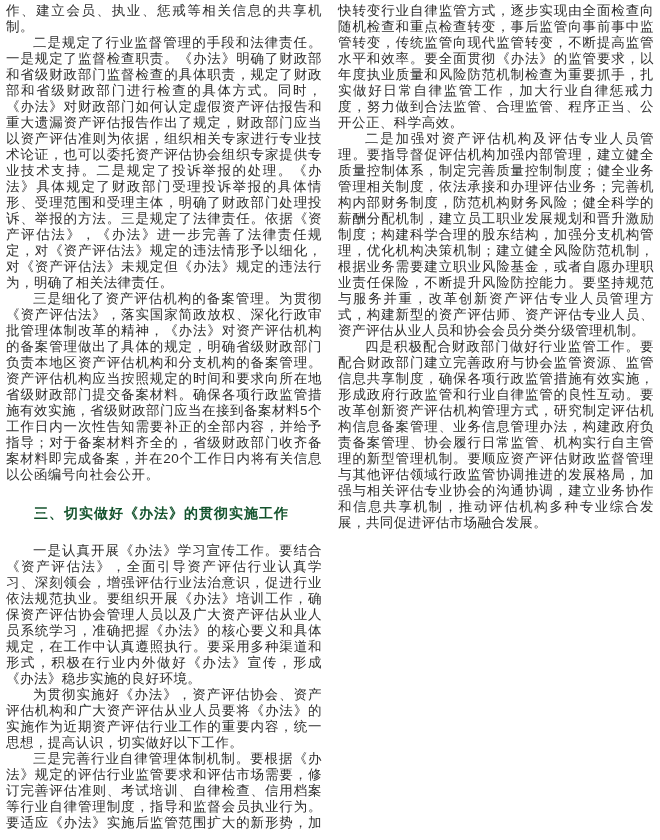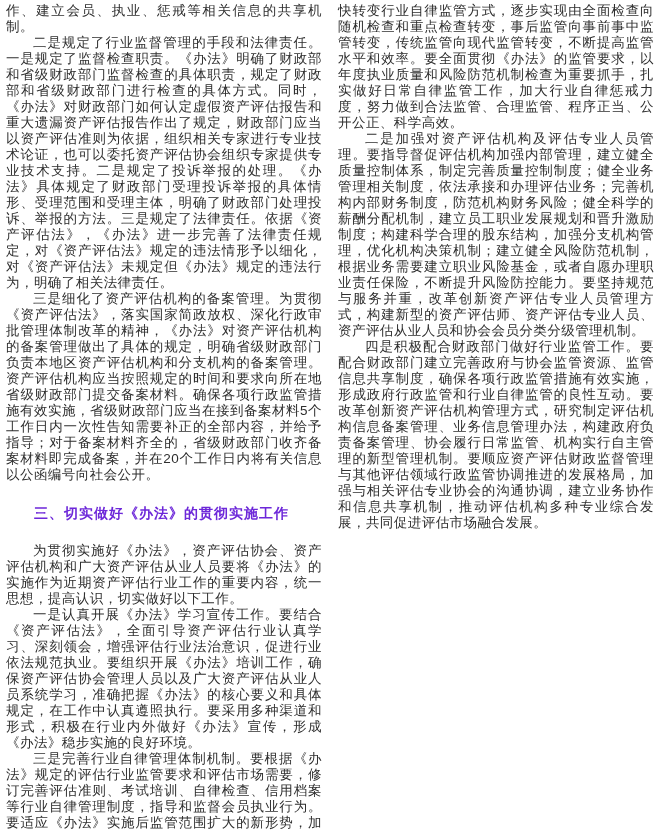--- a/index.html
+++ b/index.html
@@ -46,25 +46,25 @@
 <body>
 
 <div class="article-flow">
 
   <p class="continuation">作、建立会员、执业、惩戒等相关信息的共享机制。</p>
 
   <p class="para">二是规定了行业监督管理的手段和法律责任。一是规定了监督检查职责。《办法》明确了财政部和省级财政部门监督检查的具体职责，规定了财政部和省级财政部门进行检查的具体方式。同时，《办法》对财政部门如何认定虚假资产评估报告和重大遗漏资产评估报告作出了规定，财政部门应当以资产评估准则为依据，组织相关专家进行专业技术论证，也可以委托资产评估协会组织专家提供专业技术支持。二是规定了投诉举报的处理。《办法》具体规定了财政部门受理投诉举报的具体情形、受理范围和受理主体，明确了财政部门处理投诉、举报的方法。三是规定了法律责任。依据《资产评估法》，《办法》进一步完善了法律责任规定，对《资产评估法》规定的违法情形予以细化，对《资产评估法》未规定但《办法》规定的违法行为，明确了相关法律责任。</p>
 
   <p class="para">三是细化了资产评估机构的备案管理。为贯彻《资产评估法》，落实国家简政放权、深化行政审批管理体制改革的精神，《办法》对资产评估机构的备案管理做出了具体的规定，明确省级财政部门负责本地区资产评估机构和分支机构的备案管理。资产评估机构应当按照规定的时间和要求向所在地省级财政部门提交备案材料。确保各项行政监管措施有效实施，省级财政部门应当在接到备案材料5个工作日内一次性告知需要补正的全部内容，并给予指导；对于备案材料齐全的，省级财政部门收齐备案材料即完成备案，并在20个工作日内将有关信息以公函编号向社会公开。</p>
 
-  <h3 class="section-heading" style="color:#6d28d9;">三、切实做好《办法》的贯彻实施工作</h3>
+  <h3 class="section-heading" style="color:#14532d;">三、切实做好《办法》的贯彻实施工作</h3>
+
+  <p class="para">一是认真开展《办法》学习宣传工作。要结合《资产评估法》，全面引导资产评估行业认真学习、深刻领会，增强评估行业法治意识，促进行业依法规范执业。要组织开展《办法》培训工作，确保资产评估协会管理人员以及广大资产评估从业人员系统学习，准确把握《办法》的核心要义和具体规定，在工作中认真遵照执行。要采用多种渠道和形式，积极在行业内外做好《办法》宣传，形成《办法》稳步实施的良好环境。</p>
 
   <p class="para">为贯彻实施好《办法》，资产评估协会、资产评估机构和广大资产评估从业人员要将《办法》的实施作为近期资产评估行业工作的重要内容，统一思想，提高认识，切实做好以下工作。</p>
-
-  <p class="para">一是认真开展《办法》学习宣传工作。要结合《资产评估法》，全面引导资产评估行业认真学习、深刻领会，增强评估行业法治意识，促进行业依法规范执业。要组织开展《办法》培训工作，确保资产评估协会管理人员以及广大资产评估从业人员系统学习，准确把握《办法》的核心要义和具体规定，在工作中认真遵照执行。要采用多种渠道和形式，积极在行业内外做好《办法》宣传，形成《办法》稳步实施的良好环境。</p>
 
   <p class="para">三是完善行业自律管理体制机制。要根据《办法》规定的评估行业监管要求和评估市场需要，修订完善评估准则、考试培训、自律检查、信用档案等行业自律管理制度，指导和监督会员执业行为。要适应《办法》实施后监管范围扩大的新形势，加快转变行业自律监管方式，逐步实现由全面检查向随机检查和重点检查转变，事后监管向事前事中监管转变，传统监管向现代监管转变，不断提高监管水平和效率。要全面贯彻《办法》的监管要求，以年度执业质量和风险防范机制检查为重要抓手，扎实做好日常自律监管工作，加大行业自律惩戒力度，努力做到合法监管、合理监管、程序正当、公开公正、科学高效。</p>
 
   <p class="para">二是加强对资产评估机构及评估专业人员管理。要指导督促评估机构加强内部管理，建立健全质量控制体系，制定完善质量控制制度；健全业务管理相关制度，依法承接和办理评估业务；完善机构内部财务制度，防范机构财务风险；健全科学的薪酬分配机制，建立员工职业发展规划和晋升激励制度；构建科学合理的股东结构，加强分支机构管理，优化机构决策机制；建立健全风险防范机制，根据业务需要建立职业风险基金，或者自愿办理职业责任保险，不断提升风险防控能力。要坚持规范与服务并重，改革创新资产评估专业人员管理方式，构建新型的资产评估师、资产评估专业人员、资产评估从业人员和协会会员分类分级管理机制。</p>
 
   <p class="para">
     <span>四是积极配合财政部门做好行业监管工作。要配合财政部门建立完善政府与协会监管资源、监管信息共享制度，确保各项行政监管措施有效实施，形成政府行政监管和行业自律监管的良性互动。要改革创新资产评估机构管理方式，研究制定评估机构信息备案管理、业务信息管理办法，构建政府负责备案管理、协会履行日常监管、机构实行自主管理的新型管理机制。要顺应资产评估财政监督管理与其他评估领域行政监管协调推进的发展格局，加强与相关评估专业协会的沟通协调，建立业务协作和信息共享机制，推动评估机构多种专业综合发展，共同促进评估市场融合发展。</span>
   </p>
 
 </div>

